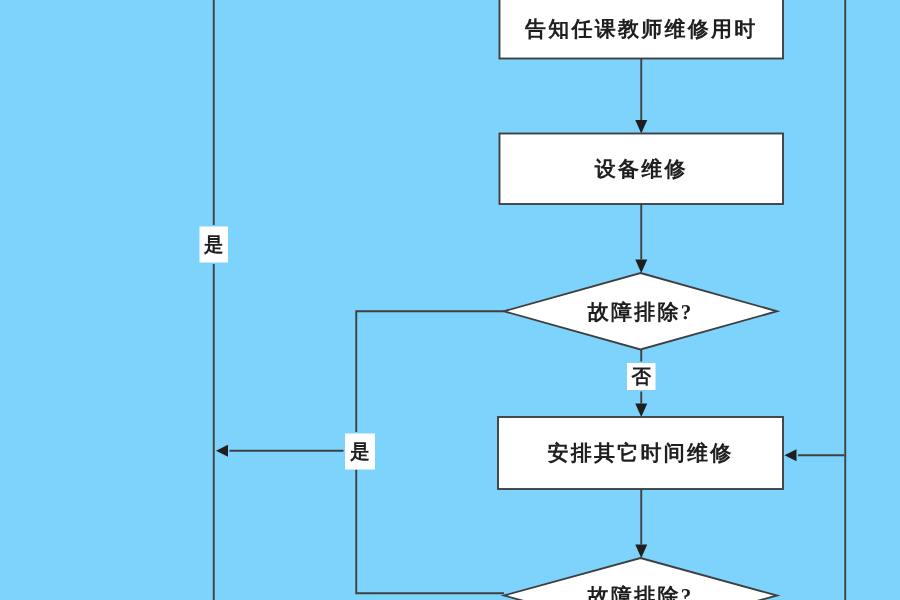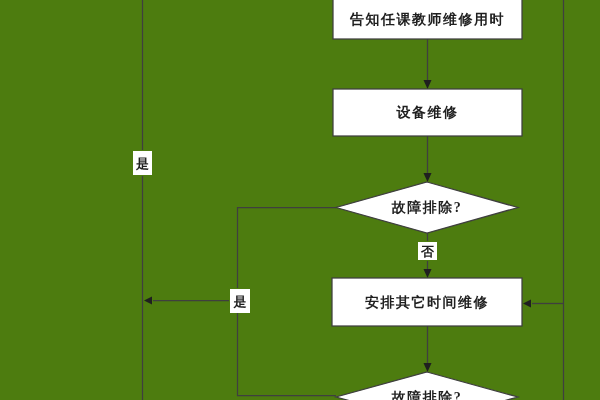--- a/index.html
+++ b/index.html
@@ -1,21 +1,21 @@
 <!DOCTYPE html>
 <html><head>
 <meta charset="utf-8">
 <style>
   html, body { margin: 0; padding: 0; }
   body {
     width: 600px; height: 400px; overflow: hidden;
     background: #ffffff;
     font-family: "Liberation Serif", "DejaVu Serif", serif;
   }
-  .screen { position: relative; width: 600px; height: 400px; background: #4d7c0f; }
+  .screen { position: relative; width: 600px; height: 400px; background: #7dd3fc; }
   svg { display: block; }
   .flow-stroke { stroke: #3f3f3f; stroke-width: 1.25; fill: none; }
   .node-shape { fill: #ffffff; stroke: #3f3f3f; stroke-width: 1.25; }
   .arrowhead { fill: #1f1f1f; stroke: none; }
   .label-bg { fill: #ffffff; stroke: none; }
   .node-label {
     font-family: "Liberation Serif", "DejaVu Serif", serif;
     font-weight: bold; font-size: 14px; letter-spacing: 1.5px;
     fill: #1f1f1f; text-anchor: middle;
   }

